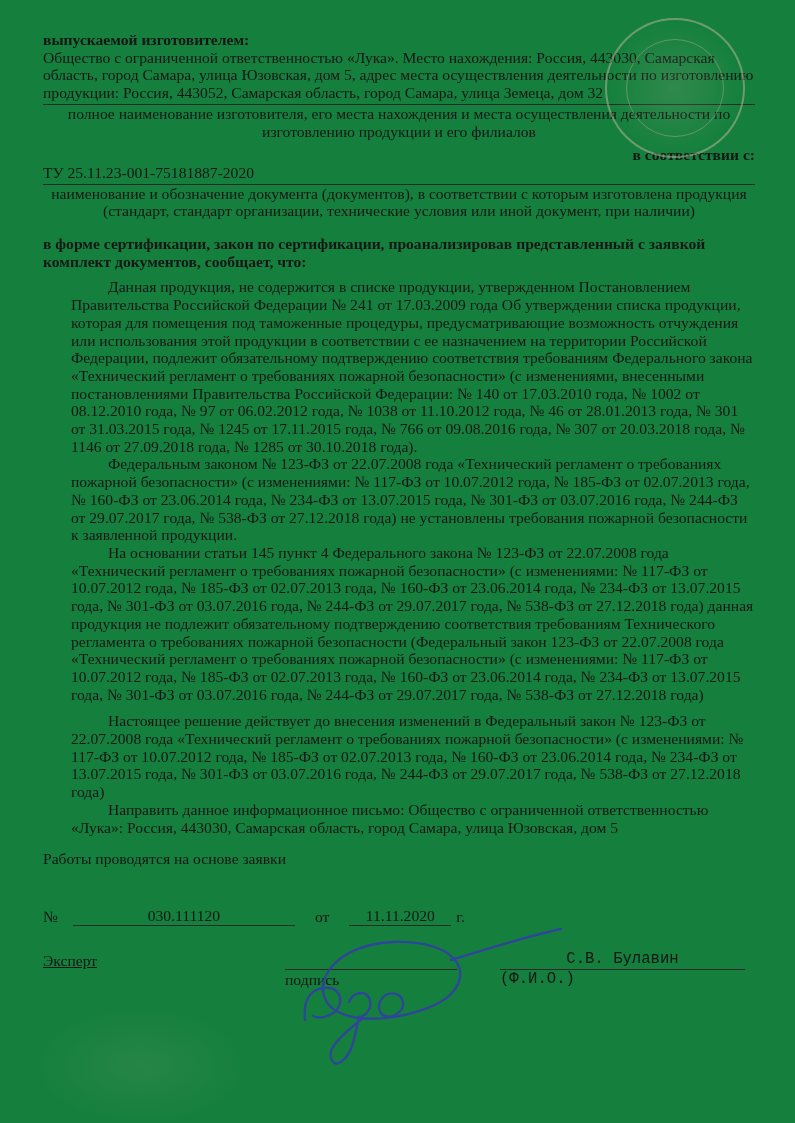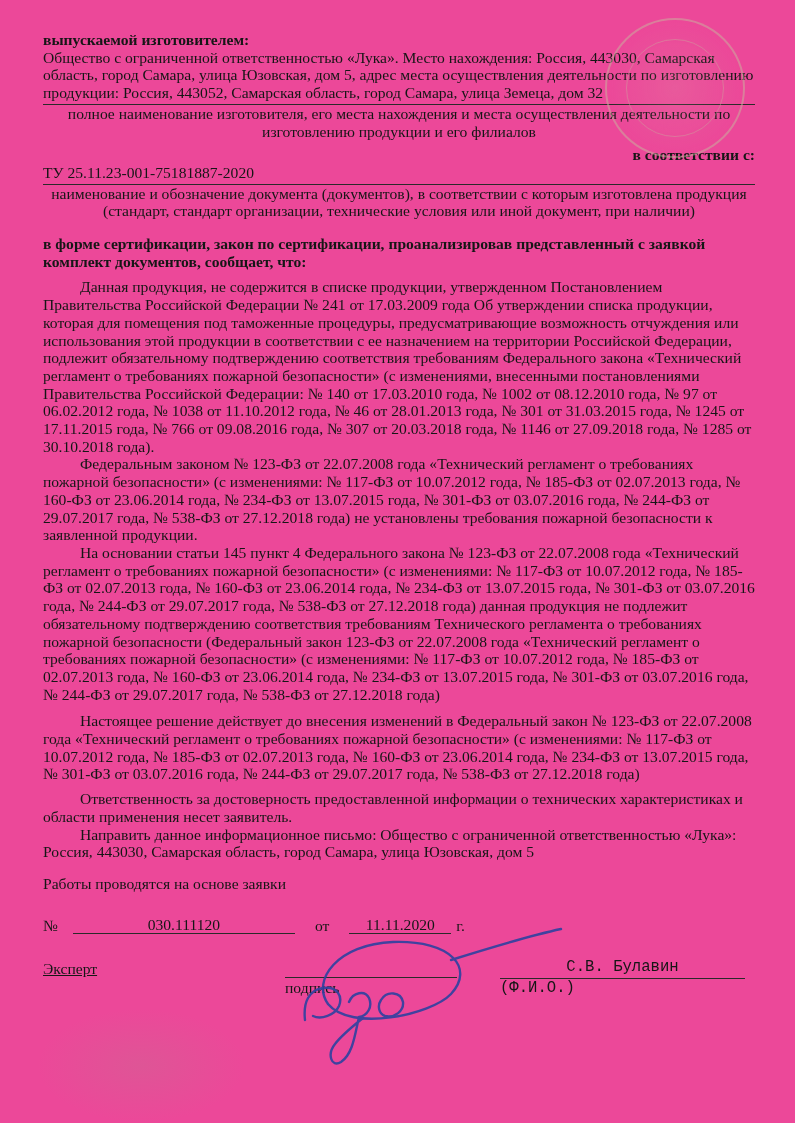--- a/index.html
+++ b/index.html
@@ -1,39 +1,39 @@
 <!DOCTYPE html>
 <html><head>
 <meta charset="utf-8">
 <style>
   html,body{margin:0;padding:0;background:#888;}
   .page{
     position:relative;
     width:795px;height:1123px;
     margin:0 auto;
-    background:#ec4899;
+    background:#15803d;
     font-family:"Liberation Serif","DejaVu Serif",serif;
     font-size:15.6px;line-height:17.7px;color:#161616;
     padding:31px 40px 0 43px;
     box-sizing:border-box;
     overflow:hidden;
   }
   .bold{font-weight:bold;}
   .ufield{border-bottom:1.2px solid #2a2a2a;padding-bottom:2px;}
   .caption{text-align:center;}
   .sec2{margin-top:6px;text-align:right;}
   .statement{margin-top:15px;font-weight:bold;}
-  .paras{margin-top:8px;}
+  .paras{margin-top:8px;margin-left:28px;}
   .paras p{margin:0;text-indent:37px;}
   .paras p.gap-lg{margin-top:9px;}
   .paras p.gap-sm{margin-top:7px;}
   .basis{margin-top:14px;font-family:Liberation Serif, serif;}
   .app-row{display:flex;align-items:flex-end;margin-top:23px;}
   .wline{border-bottom:1.1px solid #2a2a2a;text-align:center;}
-  .w-num{width:222px;margin-left:15px;}
+  .w-num{width:222px;margin-left:15px;margin-top:16px;}
   .w-date{width:102px;margin-left:20px;}
   .lbl-from{margin-left:20px;}
   .lbl-year{margin-left:5px;}
   .sig-area{position:relative;margin-top:18px;height:80px;}
   .expert-label{position:absolute;left:0;top:8px;text-decoration:underline;}
   .sig-col{position:absolute;left:242px;top:0;width:172px;}
   .sig-col .line{height:25px;border-bottom:1.1px solid #2a2a2a;}
   .fio-col{position:absolute;left:457px;top:0;width:245px;font-family:Liberation Mono, monospace;}
   .fio-col .name{text-align:center;padding-bottom:1px;border-bottom:1.1px solid #2a2a2a;padding-top:7px;}
   .sig-caption{text-align:left;margin-top:1px;}
@@ -71,21 +71,20 @@
   <div class="ufield">ТУ 25.11.23-001-75181887-2020</div>
   <div class="caption">наименование и обозначение документа (документов), в соответствии с которым изготовлена продукция (стандарт, стандарт организации, технические условия или иной документ, при наличии)</div>
 
   <div class="statement">в форме сертификации, закон по сертификации, проанализировав представленный с заявкой комплект документов, сообщает, что:</div>
 
   <div class="paras">
     <p>Данная продукция, не содержится в списке продукции, утвержденном Постановлением Правительства Российской Федерации № 241 от 17.03.2009 года Об утверждении списка продукции, которая для помещения под таможенные процедуры, предусматривающие возможность отчуждения или использования этой продукции в соответствии с ее назначением на территории Российской Федерации, подлежит обязательному подтверждению соответствия требованиям Федерального закона «Технический регламент о требованиях пожарной безопасности» (с изменениями, внесенными постановлениями Правительства Российской Федерации: № 140 от 17.03.2010 года, № 1002 от 08.12.2010 года, № 97 от 06.02.2012 года, № 1038 от 11.10.2012 года, № 46 от 28.01.2013 года, № 301 от 31.03.2015 года, № 1245 от 17.11.2015 года, № 766 от 09.08.2016 года, № 307 от 20.03.2018 года, № 1146 от 27.09.2018 года, № 1285 от 30.10.2018 года).</p>
     <p>Федеральным законом № 123-ФЗ от 22.07.2008 года «Технический регламент о требованиях пожарной безопасности» (с изменениями: № 117-ФЗ от 10.07.2012 года, № 185-ФЗ от 02.07.2013 года, № 160-ФЗ от 23.06.2014 года, № 234-ФЗ от 13.07.2015 года, № 301-ФЗ от 03.07.2016 года, № 244-ФЗ от 29.07.2017 года, № 538-ФЗ от 27.12.2018 года) не установлены требования пожарной безопасности к заявленной продукции.</p>
     <p>На основании статьи 145 пункт 4 Федерального закона № 123-ФЗ от 22.07.2008 года «Технический регламент о требованиях пожарной безопасности» (с изменениями: № 117-ФЗ от 10.07.2012 года, № 185-ФЗ от 02.07.2013 года, № 160-ФЗ от 23.06.2014 года, № 234-ФЗ от 13.07.2015 года, № 301-ФЗ от 03.07.2016 года, № 244-ФЗ от 29.07.2017 года, № 538-ФЗ от 27.12.2018 года) данная продукция не подлежит обязательному подтверждению соответствия требованиям Технического регламента о требованиях пожарной безопасности (Федеральный закон 123-ФЗ от 22.07.2008 года «Технический регламент о требованиях пожарной безопасности» (с изменениями: № 117-ФЗ от 10.07.2012 года, № 185-ФЗ от 02.07.2013 года, № 160-ФЗ от 23.06.2014 года, № 234-ФЗ от 13.07.2015 года, № 301-ФЗ от 03.07.2016 года, № 244-ФЗ от 29.07.2017 года, № 538-ФЗ от 27.12.2018 года)</p>
     <p class="gap-lg">Настоящее решение действует до внесения изменений в Федеральный закон № 123-ФЗ от 22.07.2008 года «Технический регламент о требованиях пожарной безопасности» (с изменениями: № 117-ФЗ от 10.07.2012 года, № 185-ФЗ от 02.07.2013 года, № 160-ФЗ от 23.06.2014 года, № 234-ФЗ от 13.07.2015 года, № 301-ФЗ от 03.07.2016 года, № 244-ФЗ от 29.07.2017 года, № 538-ФЗ от 27.12.2018 года)</p>
-    <p class="gap-sm">Ответственность за достоверность предоставленной информации о технических характеристиках и области применения несет заявитель.</p>
     <p>Направить данное информационное письмо: Общество с ограниченной ответственностью «Лука»: Россия, 443030, Самарская область, город Самара, улица Юзовская, дом 5</p>
   </div>
 
   <div class="basis">Работы проводятся на основе заявки</div>
 
   <div class="app-row">
     <span>№</span>
     <span class="wline w-num">030.111120</span>
     <span class="lbl-from">от</span>
     <span class="wline w-date">11.11.2020</span>

